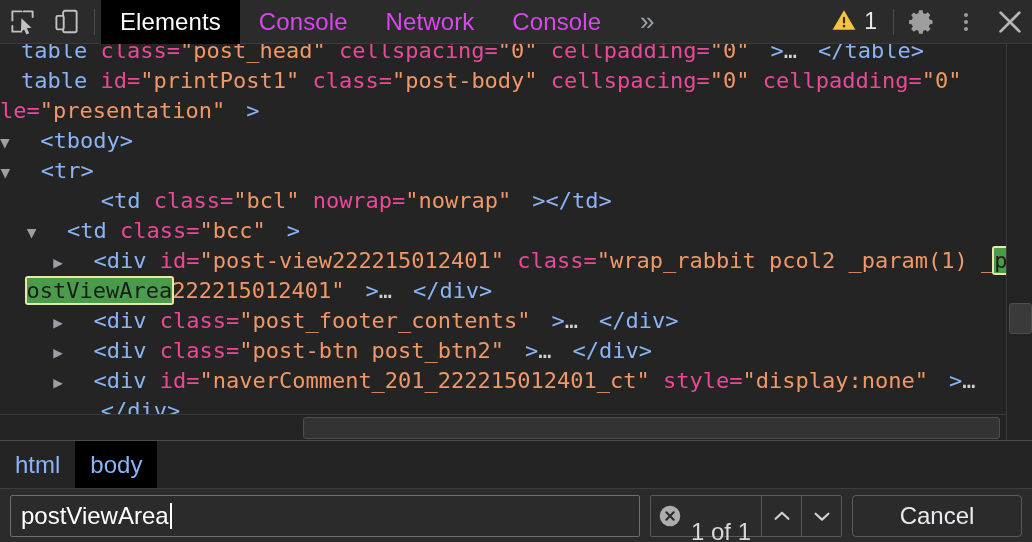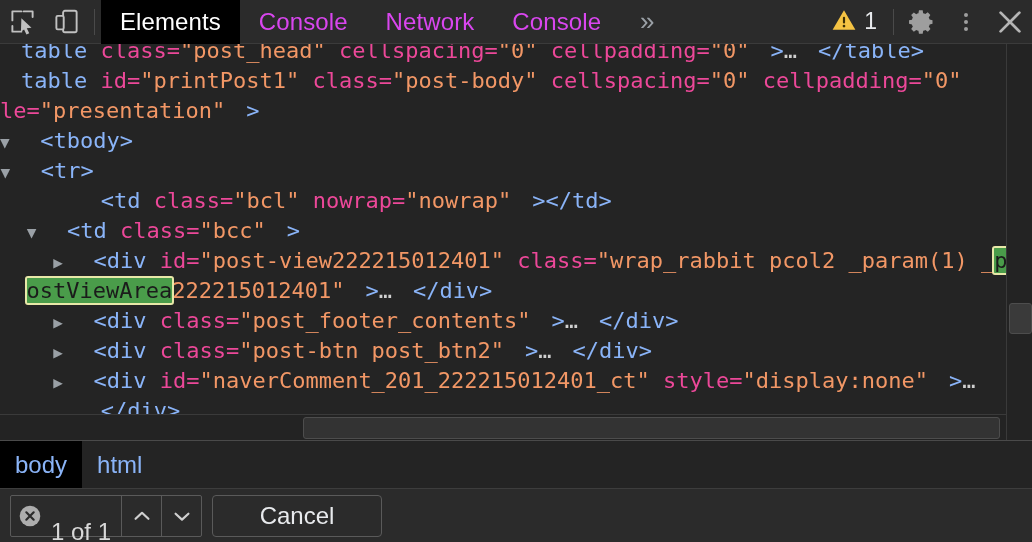--- a/index.html
+++ b/index.html
@@ -285,26 +285,30 @@
     <div class="vscroll-track">
       <div class="vscroll-thumb"></div>
     </div>
 
     <div class="hscroll-track">
       <div class="hscroll-thumb"></div>
     </div>
   </div>
 
   <div class="crumbs">
+    <div class="crumb">html</div>
     <div class="crumb selected">body</div>
-    <div class="crumb">html</div>
   </div>
 
   <div class="searchbar">
 
+    <div class="search-field">
+      <span class="search-value">postViewArea</span>
+      <span class="caret"></span>
+    </div>
 
     <div class="nav-group">
       <div class="clear-x">
         <svg width="26" height="26" viewBox="0 0 24 24">
           <circle cx="12" cy="12" r="9.5" fill="#adadad"></circle>
           <path d="M8.6 8.6 L15.4 15.4 M15.4 8.6 L8.6 15.4" stroke="#2b2b2b" stroke-width="2" stroke-linecap="round"></path>
         </svg>
       </div>
       <div class="match-count">1 of 1</div>
       <div class="nav-btn">

